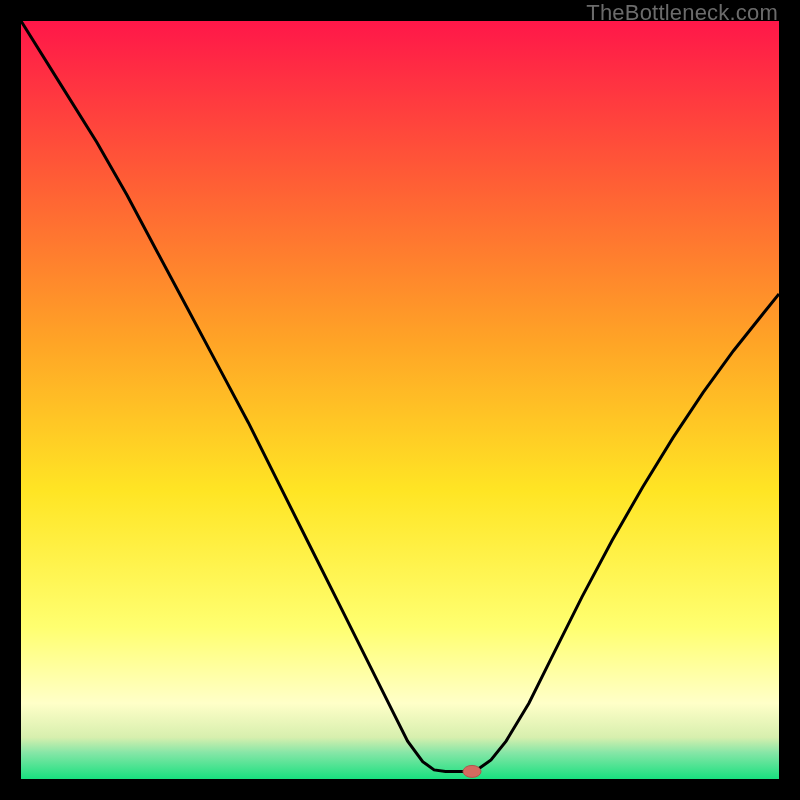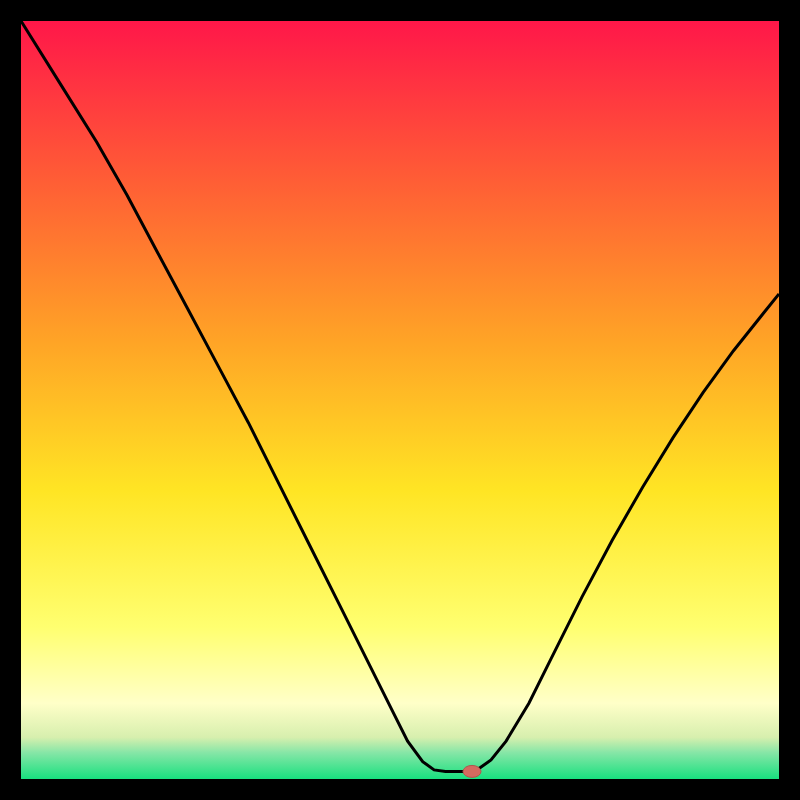--- a/index.html
+++ b/index.html
@@ -34,20 +34,21 @@
     font-weight: 500;
     letter-spacing: 0.2px;
     user-select: none;
   }
   svg { display: block; }
 </style>
 </head>
 <body>
 
 <div class="frame">
+  <div class="watermark">TheBottleneck.com</div>
 
   <div class="plot">
     <svg id="chart-svg" width="758" height="758" viewBox="0 0 758 758">
       <defs>
         <linearGradient id="bg-grad" x1="0" y1="0" x2="0" y2="1">
             <stop offset="0%" stop-color="#ff1749"></stop>
             <stop offset="20%" stop-color="#ff5a36"></stop>
             <stop offset="42%" stop-color="#ffa326"></stop>
             <stop offset="62%" stop-color="#ffe524"></stop>
             <stop offset="80%" stop-color="#ffff70"></stop>

